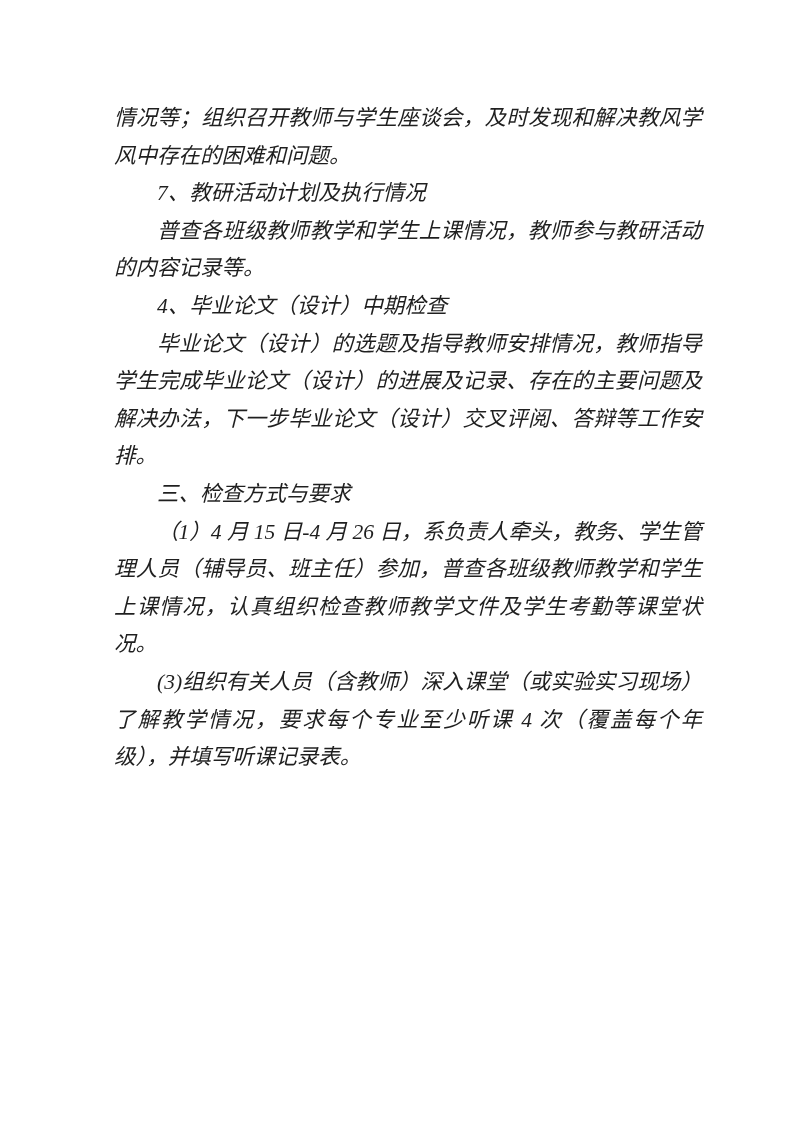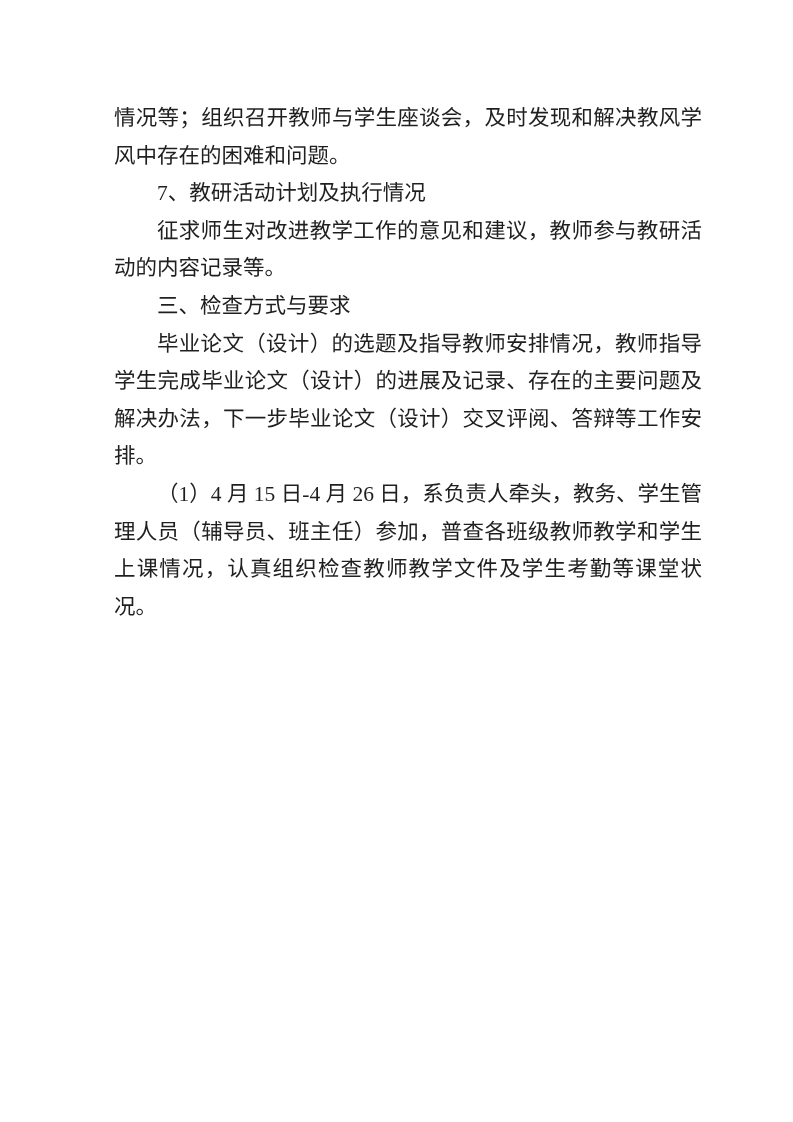--- a/index.html
+++ b/index.html
@@ -7,20 +7,21 @@
     padding: 0;
     background: #ffffff;
   }
   .page {
     position: relative;
     width: 793px;
     height: 1122px;
     background: #ffffff;
     overflow: hidden;
     font-family: "Liberation Serif", "DejaVu Serif", serif;
+    font-style: italic;
   }
   .doc-body {
     position: absolute;
     left: 114px;
     top: 100px;
     width: 588px;
     color: #1f1f1f;
     font-size: 21.5px;
     line-height: 37.6px;
   }
@@ -36,18 +37,20 @@
     text-indent: 0;
   }
 </style>
 </head>
 <body>
 
 <div class="page">
   <main class="doc-body">
       <p class="para continuation">情况等；组织召开教师与学生座谈会，及时发现和解决教风学风中存在的困难和问题。</p>
       <p class="para numbered-heading">7、教研活动计划及执行情况</p>
-      <p class="para body">征求师生对改进教学工作的意见和建议，教师参与教研活动的内容记录等。</p>
+      <p class="para body">普查各班级教师教学和学生上课情况，教师参与教研活动的内容记录等。</p>
+      <p class="para numbered-heading">4、毕业论文（设计）中期检查</p>
+      <p class="para body">毕业论文（设计）的选题及指导教师安排情况，教师指导学生完成毕业论文（设计）的进展及记录、存在的主要问题及解决办法，下一步毕业论文（设计）交叉评阅、答辩等工作安排。</p>
       <p class="para section-heading">三、检查方式与要求</p>
-      <p class="para body">毕业论文（设计）的选题及指导教师安排情况，教师指导学生完成毕业论文（设计）的进展及记录、存在的主要问题及解决办法，下一步毕业论文（设计）交叉评阅、答辩等工作安排。</p>
       <p class="para body">（1）4 月 15 日-4 月 26 日，系负责人牵头，教务、学生管理人员（辅导员、班主任）参加，普查各班级教师教学和学生上课情况，认真组织检查教师教学文件及学生考勤等课堂状况。</p>
+      <p class="para body">(3)组织有关人员（含教师）深入课堂（或实验实习现场）了解教学情况，要求每个专业至少听课 4 次（覆盖每个年级），并填写听课记录表。</p>
     </main>
 </div>
 
 </body></html>

